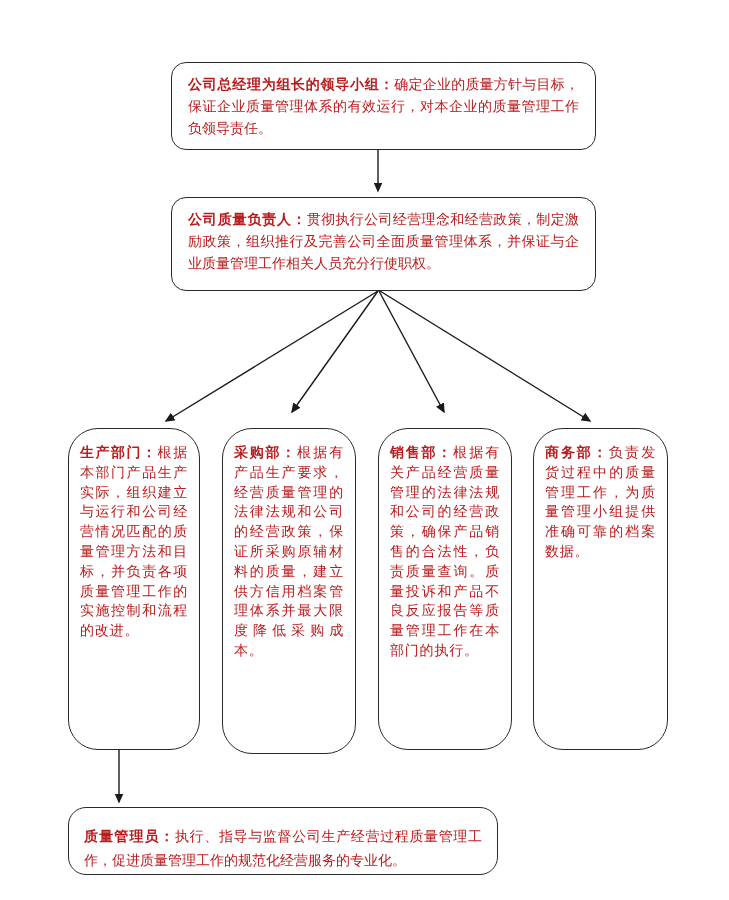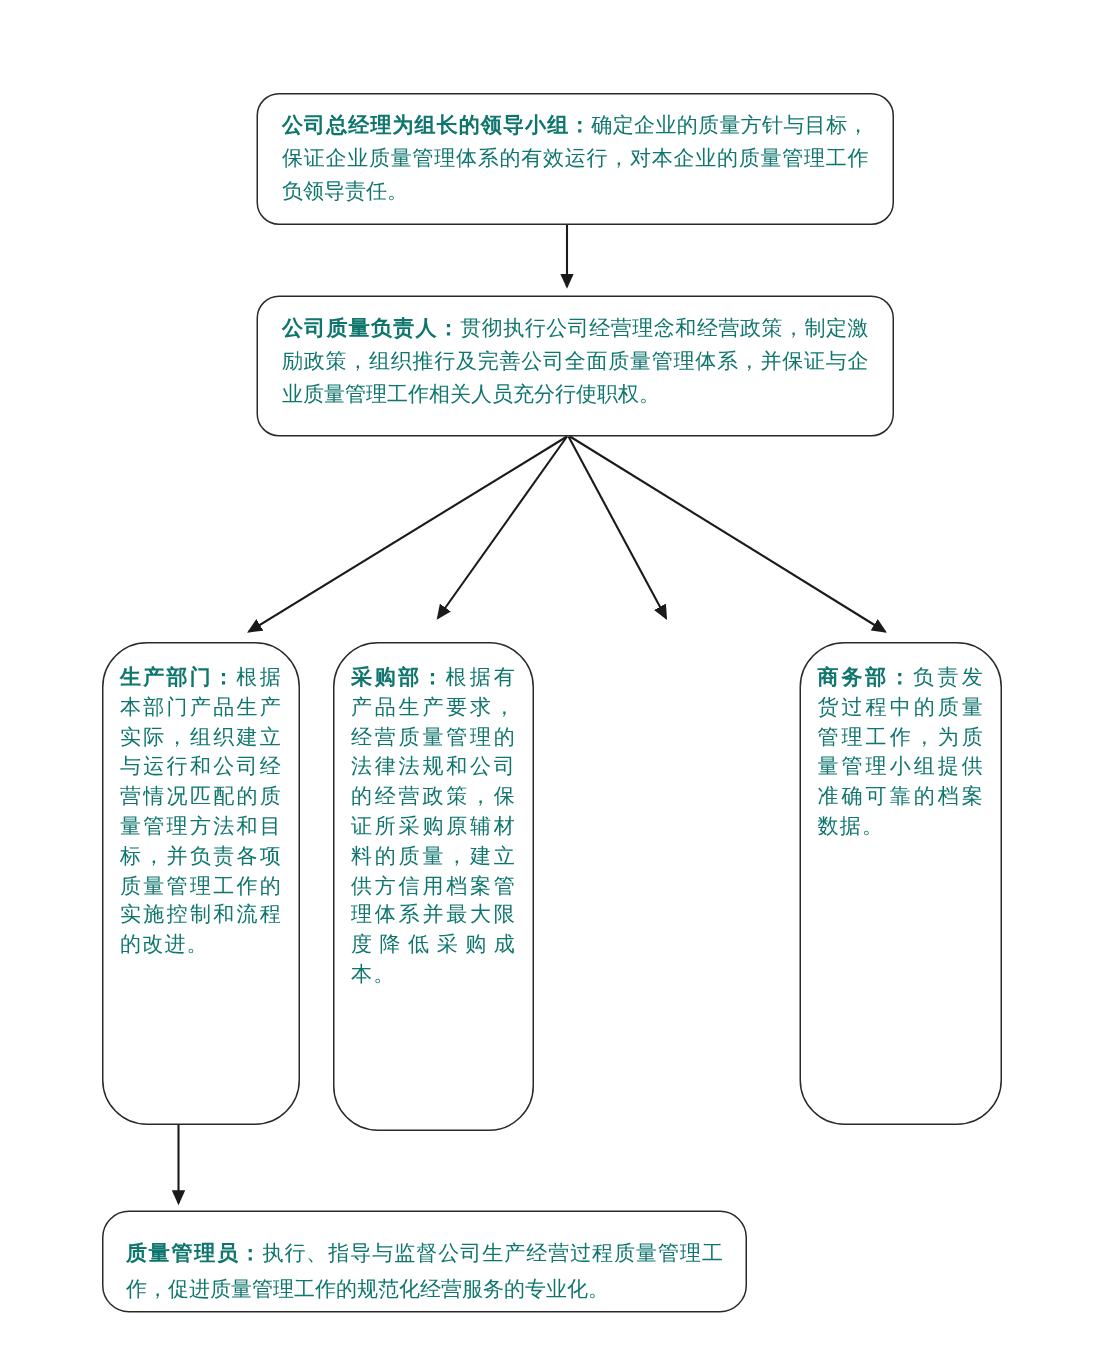--- a/index.html
+++ b/index.html
@@ -23,21 +23,21 @@
     width: 729px;
     height: 900px;
     pointer-events: none;
   }
   .node {
     position: absolute;
     box-sizing: border-box;
     border: 1.5px solid #2a2a2a;
     background: #ffffff;
     text-align: justify;
-    color: #0f766e;
+    color: #b91c1c;
   }
   .node p {
     margin: 0;
   }
   .node strong {
     font-weight: bold;
     letter-spacing: 0.5px;
   }
   .wide {
     border-radius: 15px;
@@ -95,20 +95,23 @@
   </div>
 
   <div class="node wide" id="node-quality-head">
     <p><strong>公司质量负责人：</strong><span>贯彻执行公司经营理念和经营政策，制定激励政策，组织推行及完善公司全面质量管理体系，并保证与企业质量管理工作相关人员充分行使职权。</span></p>
   </div>
 
   <div class="node col" id="node-purchasing">
     <p><strong>采购部：</strong><span>根据有产品生产要求，经营质量管理的法律法规和公司的经营政策，保证所采购原辅材料的质量，建立供方信用档案管理体系并最大限度降低采购成本。</span></p>
   </div>
 
+  <div class="node col" id="node-sales">
+    <p><strong>销售部：</strong><span>根据有关产品经营质量管理的法律法规和公司的经营政策，确保产品销售的合法性，负责质量查询。质量投诉和产品不良反应报告等质量管理工作在本部门的执行。</span></p>
+  </div>
 
   <div class="node col" id="node-commerce">
     <p><strong>商务部：</strong><span>负责发货过程中的质量管理工作，为质量管理小组提供准确可靠的档案数据。</span></p>
   </div>
 
   <div class="node bottom" id="node-quality-officer">
     <p><strong>质量管理员：</strong><span>执行、指导与监督公司生产经营过程质量管理工作，促进质量管理工作的规范化经营服务的专业化。</span></p>
   </div>
 
 </div>

